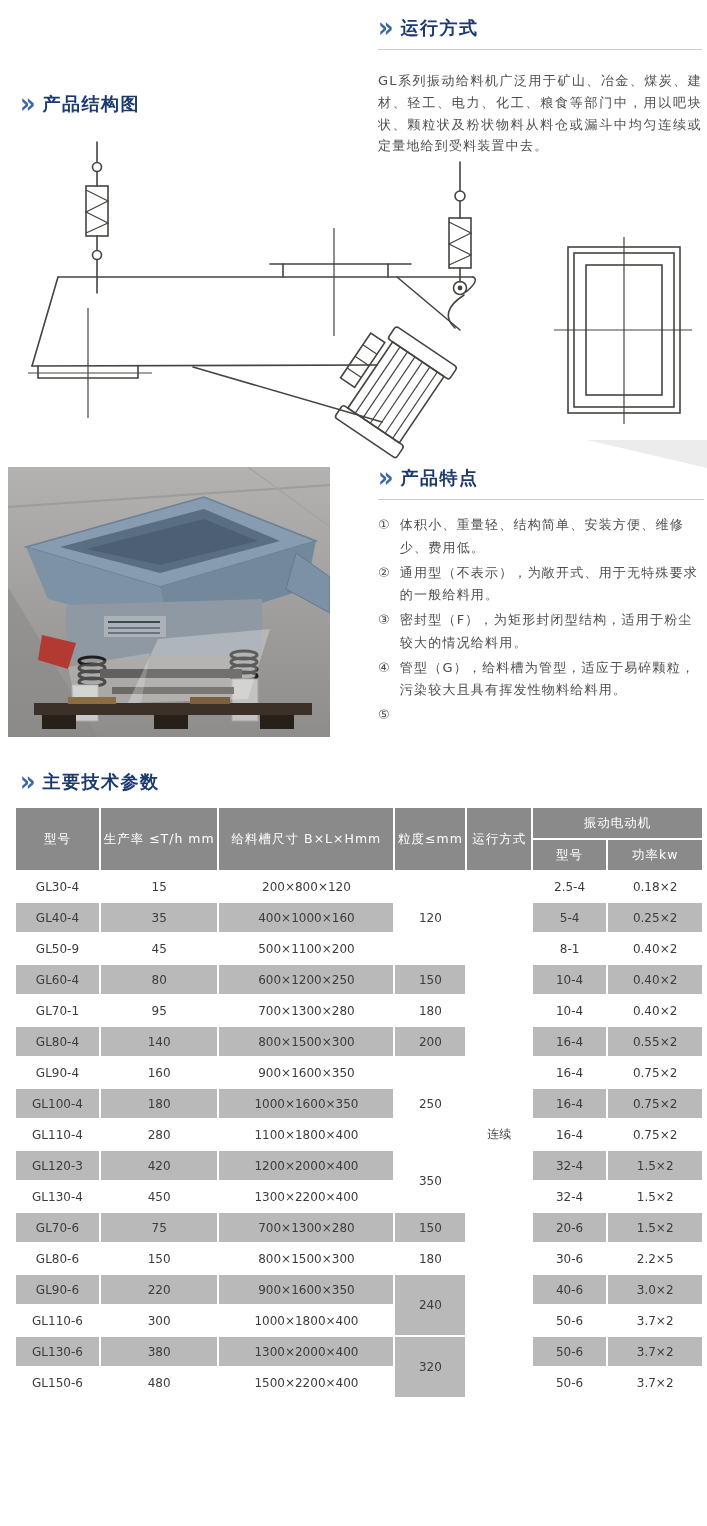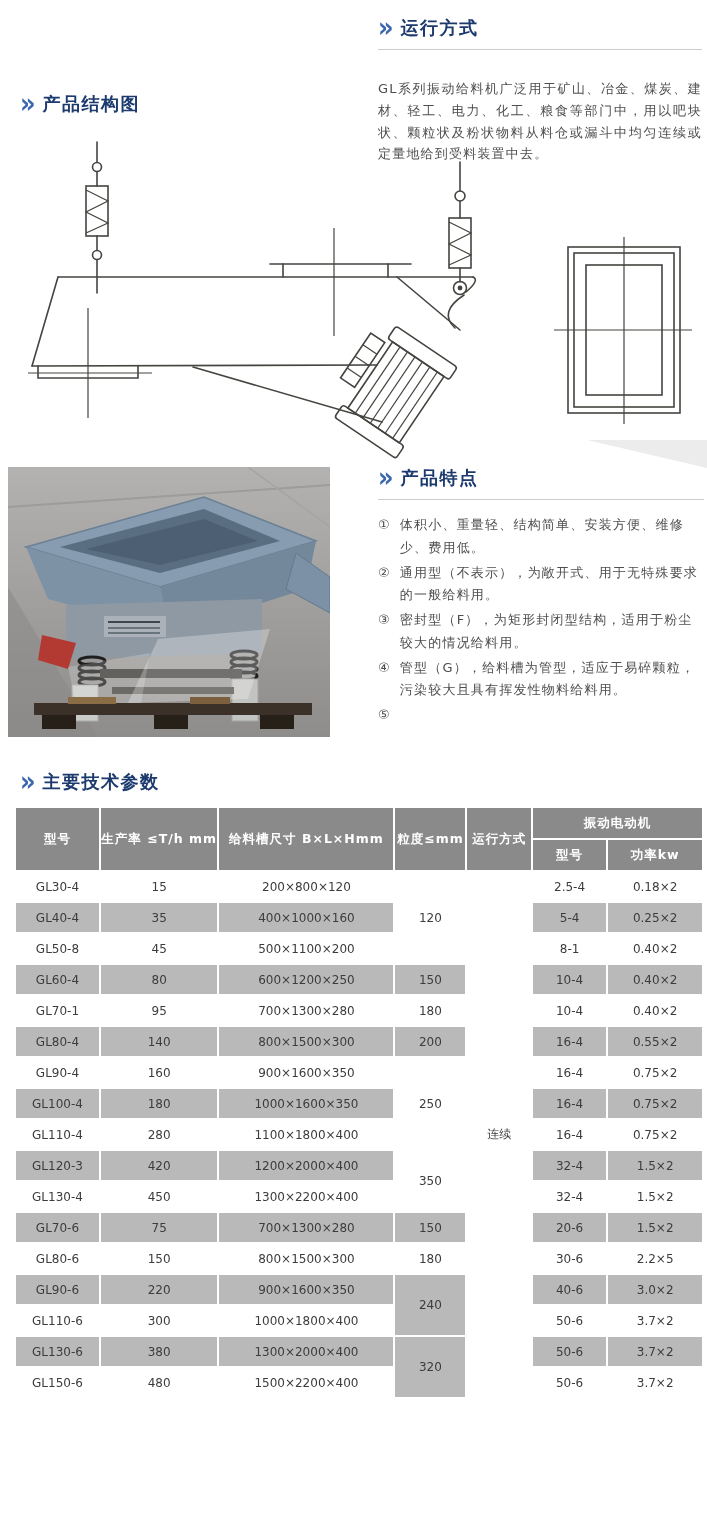--- a/index.html
+++ b/index.html
@@ -5,31 +5,31 @@
   * { box-sizing: border-box; margin: 0; padding: 0; }
   body { background:#fff; font-family:"DejaVu Sans", sans-serif; }
   .page { position:relative; width:707px; height:1526px; background:#fff; overflow:hidden; }
 
   .sec-head { display:flex; align-items:center; gap:7px; }
   .chev { color:#3a67ae; font-weight:700; font-size:24px; line-height:20px; transform:scaleY(1.15); }
   .sec-title { color:#1c3a6e; font-weight:700; font-size:18px; letter-spacing:1.5px; }
   .rule { height:1px; background:#cccccc; margin-top:9px; }
 
   .abs { position:absolute; }
-  .desc-text { margin-top:28px; font-size:13px; color:#4e4e4e; line-height:1.68; text-align:justify; letter-spacing:1.2px; }
+  .desc-text { margin-top:20px; font-size:13px; color:#4e4e4e; line-height:1.68; text-align:justify; letter-spacing:1.2px; }
 
   .features-list { list-style:none; margin-top:14px; }
   .features-list li { display:flex; gap:9px; font-size:13px; color:#4e4e4e; line-height:1.75; letter-spacing:1.2px; margin-bottom:2px; }
   .fnum { flex:0 0 auto; }
 
   .deco-tri { position:absolute; top:440px; right:0; width:0; height:0;
     border-top:28px solid #ececec; border-left:120px solid transparent; }
 
   table.params { width:690px; border-collapse:separate; border-spacing:2px; table-layout:fixed; }
-  table.params th { background:#8a8a8a; color:#fff; font-weight:700; font-size:12.5px; text-align:center; height:30px; letter-spacing:1px; }
+  table.params th { background:#8a8a8a; color:#fff; font-weight:400; font-size:12.5px; text-align:center; height:30px; letter-spacing:1px; }
   table.params td { height:29px; text-align:center; font-size:12px; color:#3c3c3c; background:#fff; padding:0; }
   table.params td.shaded { background:#b9b9b9; }
 
   svg .ln { stroke:#45443f; stroke-width:1.6; fill:none; stroke-linecap:round; }
   svg .lnthin { stroke:#45443f; stroke-width:1.2; fill:none; }
 </style>
 </head>
 <body>
 
 <div class="page">
@@ -239,21 +239,21 @@
           <td>0.18×2</td>
         </tr>
         <tr>
           <td class="shaded">GL40-4</td>
           <td class="shaded">35</td>
           <td class="shaded">400×1000×160</td>
           <td class="shaded">5-4</td>
           <td class="shaded">0.25×2</td>
         </tr>
         <tr>
-          <td>GL50-8</td>
+          <td>GL50-9</td>
           <td>45</td>
           <td>500×1100×200</td>
           <td>8-1</td>
           <td>0.40×2</td>
         </tr>
         <tr>
           <td class="shaded">GL60-4</td>
           <td class="shaded">80</td>
           <td class="shaded">600×1200×250</td>
           <td class="shaded">150</td>

